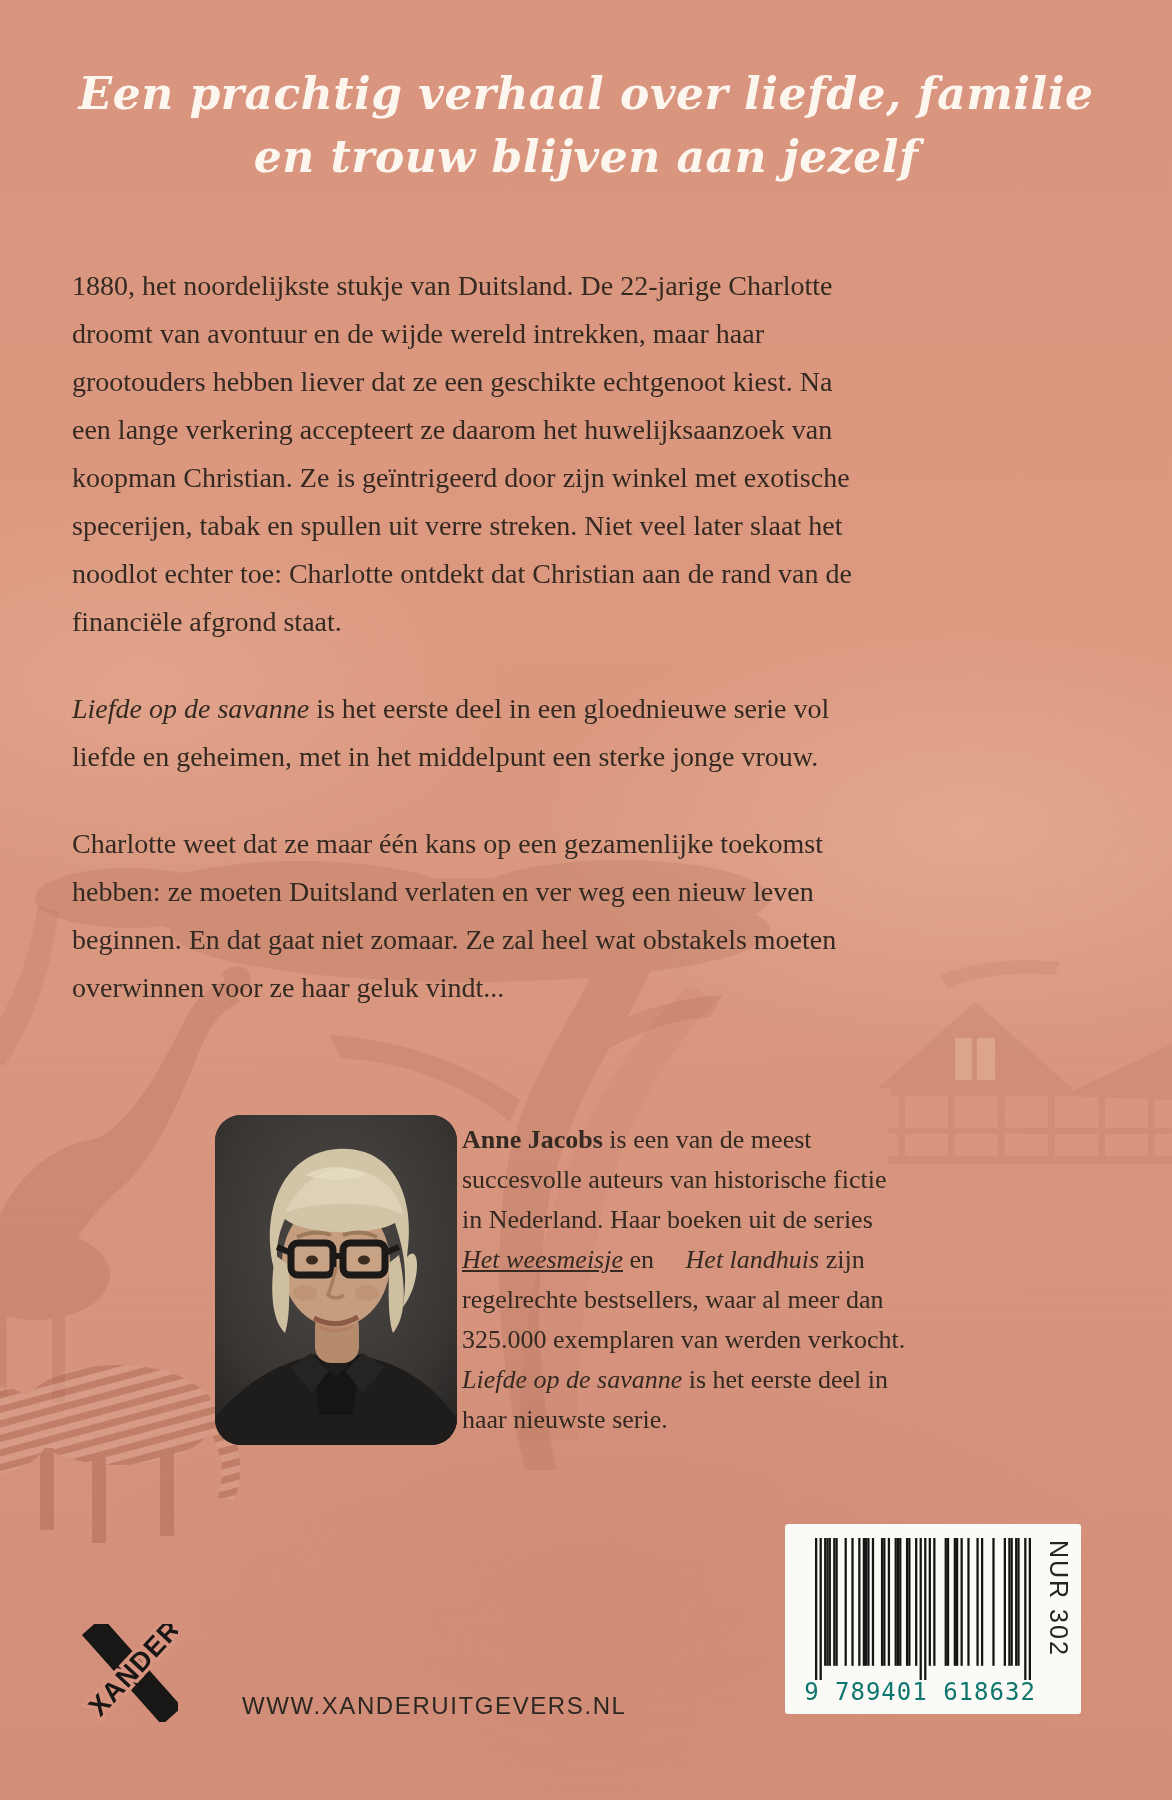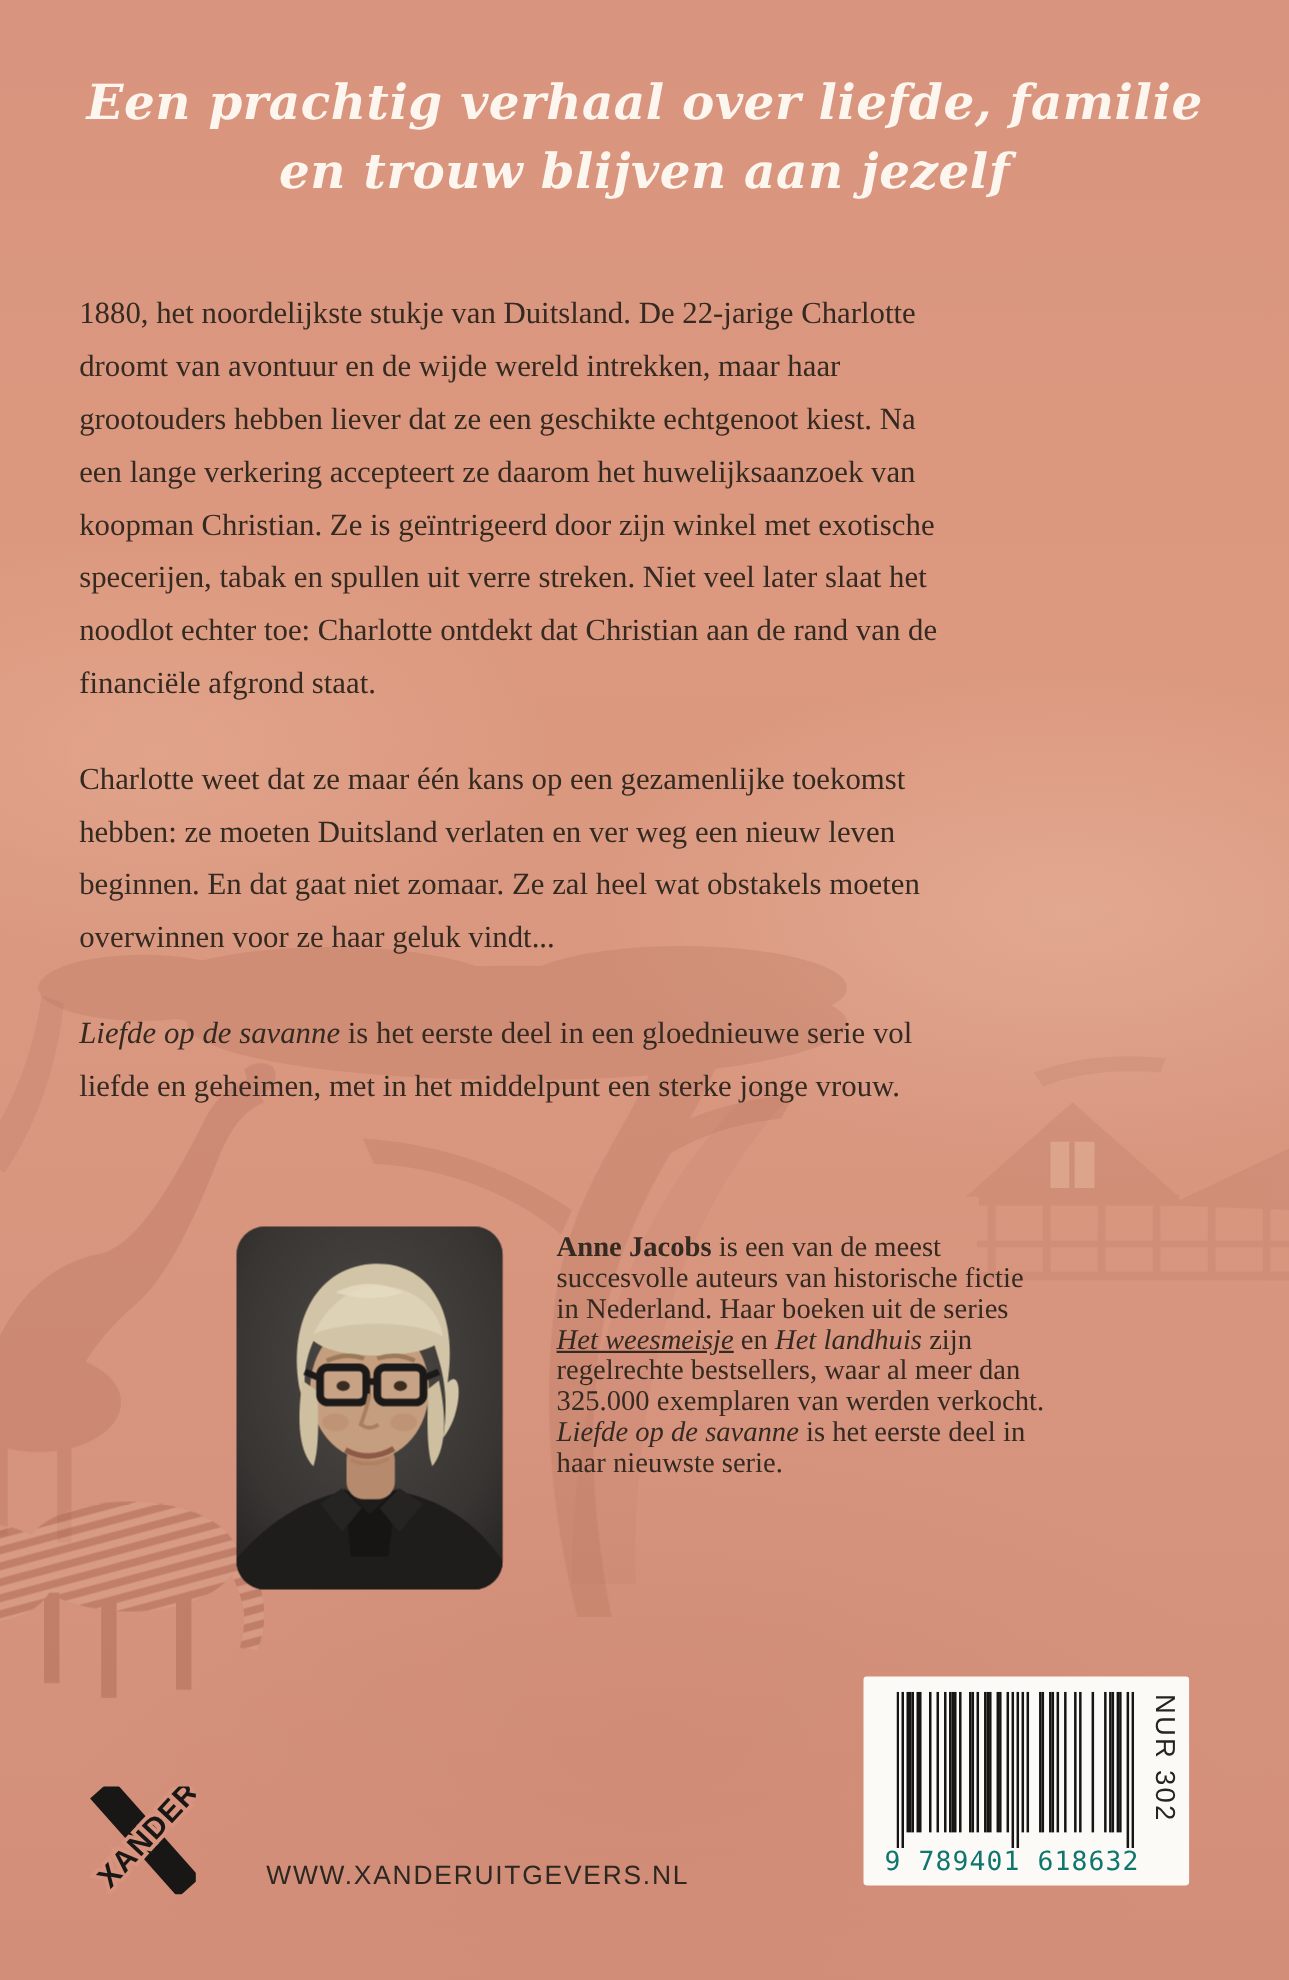--- a/index.html
+++ b/index.html
@@ -20,22 +20,22 @@
     font-style:italic;font-weight:bold;font-size:44px;line-height:63px;
     letter-spacing:0.5px;color:#fdf6ef;white-space:pre-line;
   }
   .blurb{position:absolute;left:72px;top:234px;width:1050px;color:#342a22;margin-top:28px;}
   .blurb p{margin:0 0 39px 0;font-size:28px;line-height:48px;white-space:pre-line;}
   .author-photo{
     position:absolute;left:215px;top:1115px;width:242px;height:330px;
     border-radius:26px;overflow:hidden;background:#3a3836;
   }
   .bio{
-    position:absolute;left:506px;top:1120px;width:600px;margin:0;
-    font-size:26px;line-height:28px;color:#342a22;white-space:pre-line;
+    position:absolute;left:462px;top:1120px;width:600px;margin:0;
+    font-size:26px;line-height:40px;color:#342a22;white-space:pre-line;
   }
   .barcode-box{
     position:absolute;left:785px;top:1524px;width:296px;height:190px;
     background:#fbfaf7;border-radius:3px;
   }
   .barcode-bars{position:absolute;left:30px;top:14px;}
   .barcode-number{
     position:absolute;left:4px;bottom:8px;width:262px;text-align:center;
     font-family:"DejaVu Sans Mono", monospace;font-size:24px;letter-spacing:1px;color:#0f766e;
   }
@@ -118,26 +118,26 @@
 
   <div class="blurb">
     <p><span>1880, het noordelijkste stukje van Duitsland. De 22-jarige Charlotte
 droomt van avontuur en de wijde wereld intrekken, maar haar
 grootouders hebben liever dat ze een geschikte echtgenoot kiest. Na
 een lange verkering accepteert ze daarom het huwelijksaanzoek van
 koopman Christian. Ze is geïntrigeerd door zijn winkel met exotische
 specerijen, tabak en spullen uit verre streken. Niet veel later slaat het
 noodlot echter toe: Charlotte ontdekt dat Christian aan de rand van de
 financiële afgrond staat.</span></p>
+    <p><span style="font-style: italic;">Liefde op de savanne</span><span> is het eerste deel in een gloednieuwe serie vol
+liefde en geheimen, met in het middelpunt een sterke jonge vrouw.</span></p>
     <p><span>Charlotte weet dat ze maar één kans op een gezamenlijke toekomst
 hebben: ze moeten Duitsland verlaten en ver weg een nieuw leven
 beginnen. En dat gaat niet zomaar. Ze zal heel wat obstakels moeten
 overwinnen voor ze haar geluk vindt...</span></p>
-    <p><span style="font-style: italic;">Liefde op de savanne</span><span> is het eerste deel in een gloednieuwe serie vol
-liefde en geheimen, met in het middelpunt een sterke jonge vrouw.</span></p>
   </div>
 
   <div class="author-photo">
     <svg width="242" height="330" viewBox="0 0 242 330">
       <defs>
         <radialGradient id="pg" cx="50%" cy="38%" r="75%">
           <stop offset="0%" stop-color="#4c4945"></stop>
           <stop offset="70%" stop-color="#383533"></stop>
           <stop offset="100%" stop-color="#272523"></stop>
         </radialGradient>
@@ -176,21 +176,21 @@
       <path d="M104,212 Q121,220 138,211" stroke="#b07a5e" stroke-width="3" fill="none" opacity="0.7"></path>
 
       <ellipse cx="90" cy="178" rx="12" ry="8" fill="#b78b6b" opacity="0.5"></ellipse>
       <ellipse cx="152" cy="178" rx="12" ry="8" fill="#b78b6b" opacity="0.5"></ellipse>
     </svg>
   </div>
 
   <p class="bio"><span style="font-weight: 700;">Anne Jacobs</span><span> is een van de meest
 succesvolle auteurs van historische fictie
 in Nederland. Haar boeken uit de series
-</span><span style="font-style: italic; text-decoration: underline;">Het weesmeisje</span><span> en </span><span style="font-style: italic;">Het landhuis</span><span> zijn
+</span><span style="font-style: italic; text-decoration: underline;">Het weesmeisje</span><span> en </span><span style="font-style: italic; margin-left: 25px;">Het landhuis</span><span> zijn
 regelrechte bestsellers, waar al meer dan
 325.000 exemplaren van werden verkocht.
 </span><span style="font-style: italic;">Liefde op de savanne</span><span> is het eerste deel in
 haar nieuwste serie.</span></p>
 
   <div class="barcode-box">
     <svg id="barcode-svg" class="barcode-bars" width="216" height="142" viewBox="0 0 95 50" preserveAspectRatio="none">
         <rect x="0" y="0" width="1" height="50" fill="#161514"></rect>
         <rect x="2" y="0" width="1" height="50" fill="#161514"></rect>
         <rect x="4" y="0" width="1" height="45" fill="#161514"></rect>

